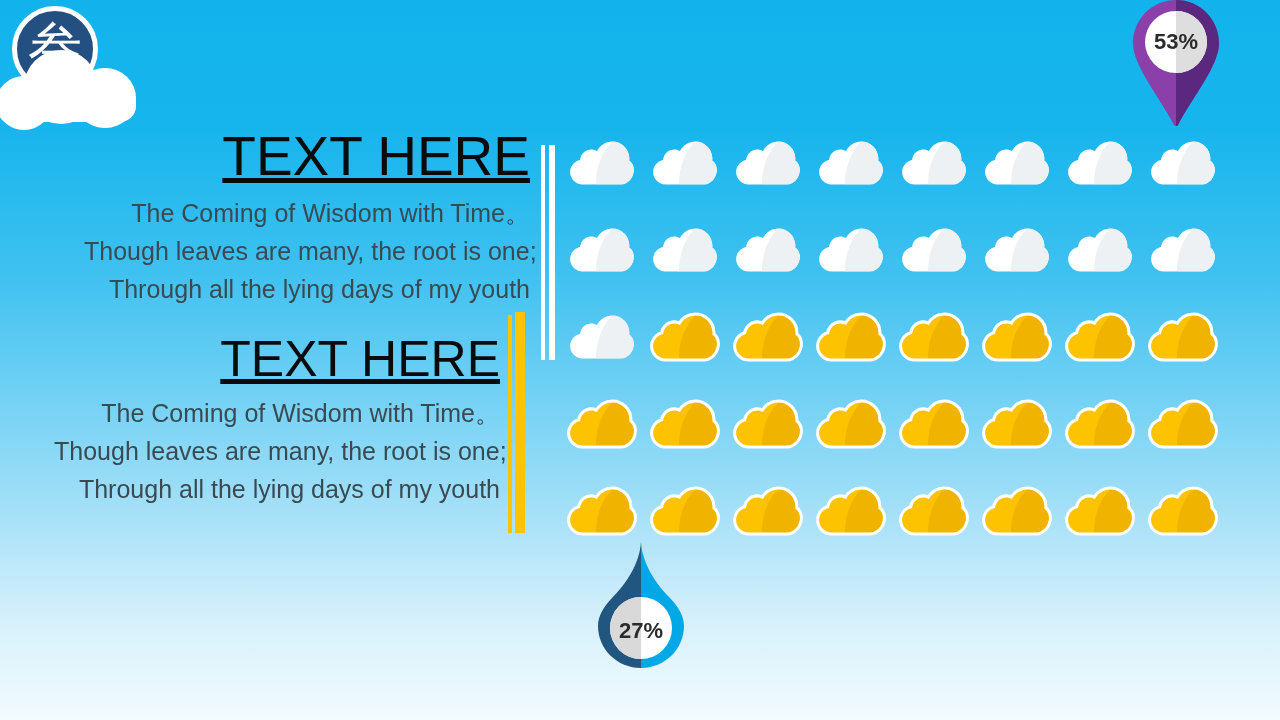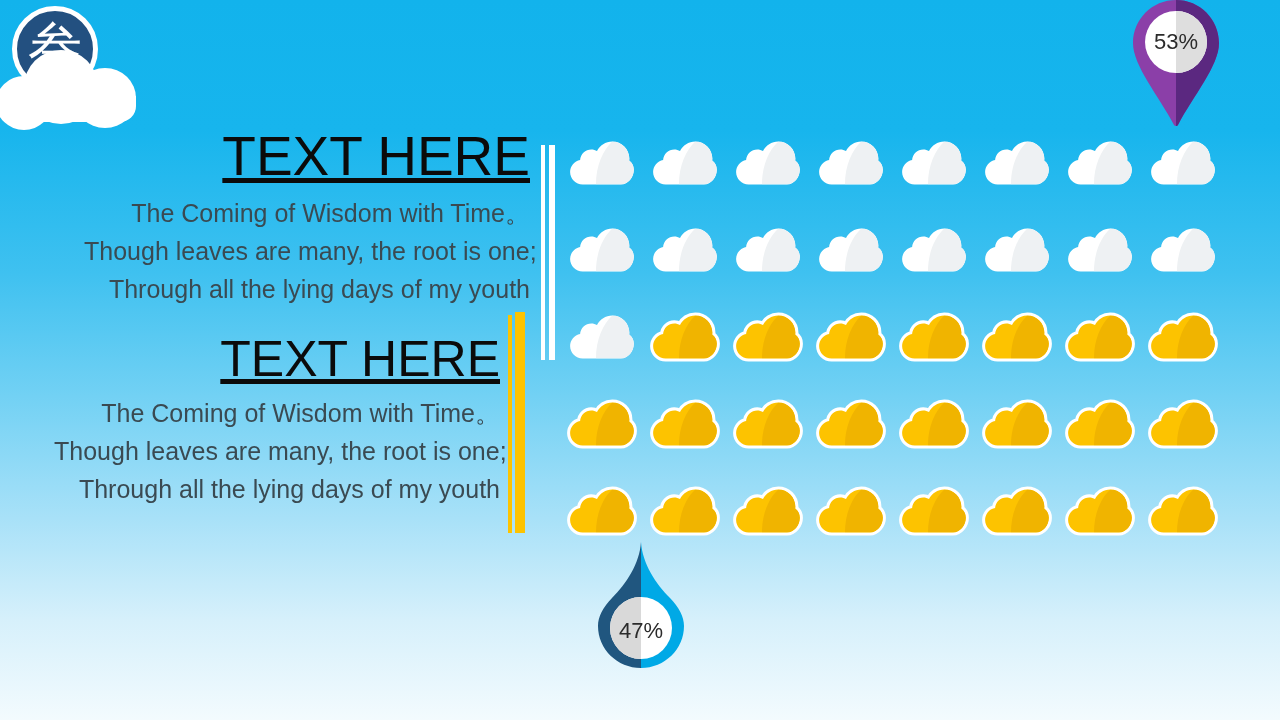--- a/index.html
+++ b/index.html
@@ -143,21 +143,21 @@
     top: 542px;
     width: 86px;
     height: 126px;
   }
   .marker-label {
     position: absolute;
     width: 100%;
     text-align: center;
     font-size: 22px;
     color: #2b2b2b;
-    font-weight: 400;
+    font-weight: 700;
     pointer-events: none;
   }
   #marker-pin .marker-label  { top: 29px; left: 0; }
   #marker-drop .marker-label { top: 76px; left: 0; }
 </style>
 </head>
 <body>
 
 <div id="slide">
 
@@ -682,16 +682,16 @@
     <span class="marker-label">53%</span>
   </div>
 
   <div id="marker-drop">
     <svg viewBox="0 0 86 126" width="86" height="126">
       <path d="M43 0 C41.5 22 28 42 14 56 C5 65 0 75 0 84 C0 107 19.2 126 43 126 Z" fill="#20567f"></path>
       <path d="M43 0 C44.5 22 58 42 72 56 C81 65 86 75 86 84 C86 107 66.8 126 43 126 Z" fill="#00a9e6"></path>
       <circle cx="43" cy="86" r="31" fill="#ffffff"></circle>
       <path d="M43 55 A31 31 0 0 0 43 117 Z" fill="#d9d9d9"></path>
     </svg>
-    <span class="marker-label">47%</span>
+    <span class="marker-label">27%</span>
   </div>
 
 </div>
 
 </body></html>

